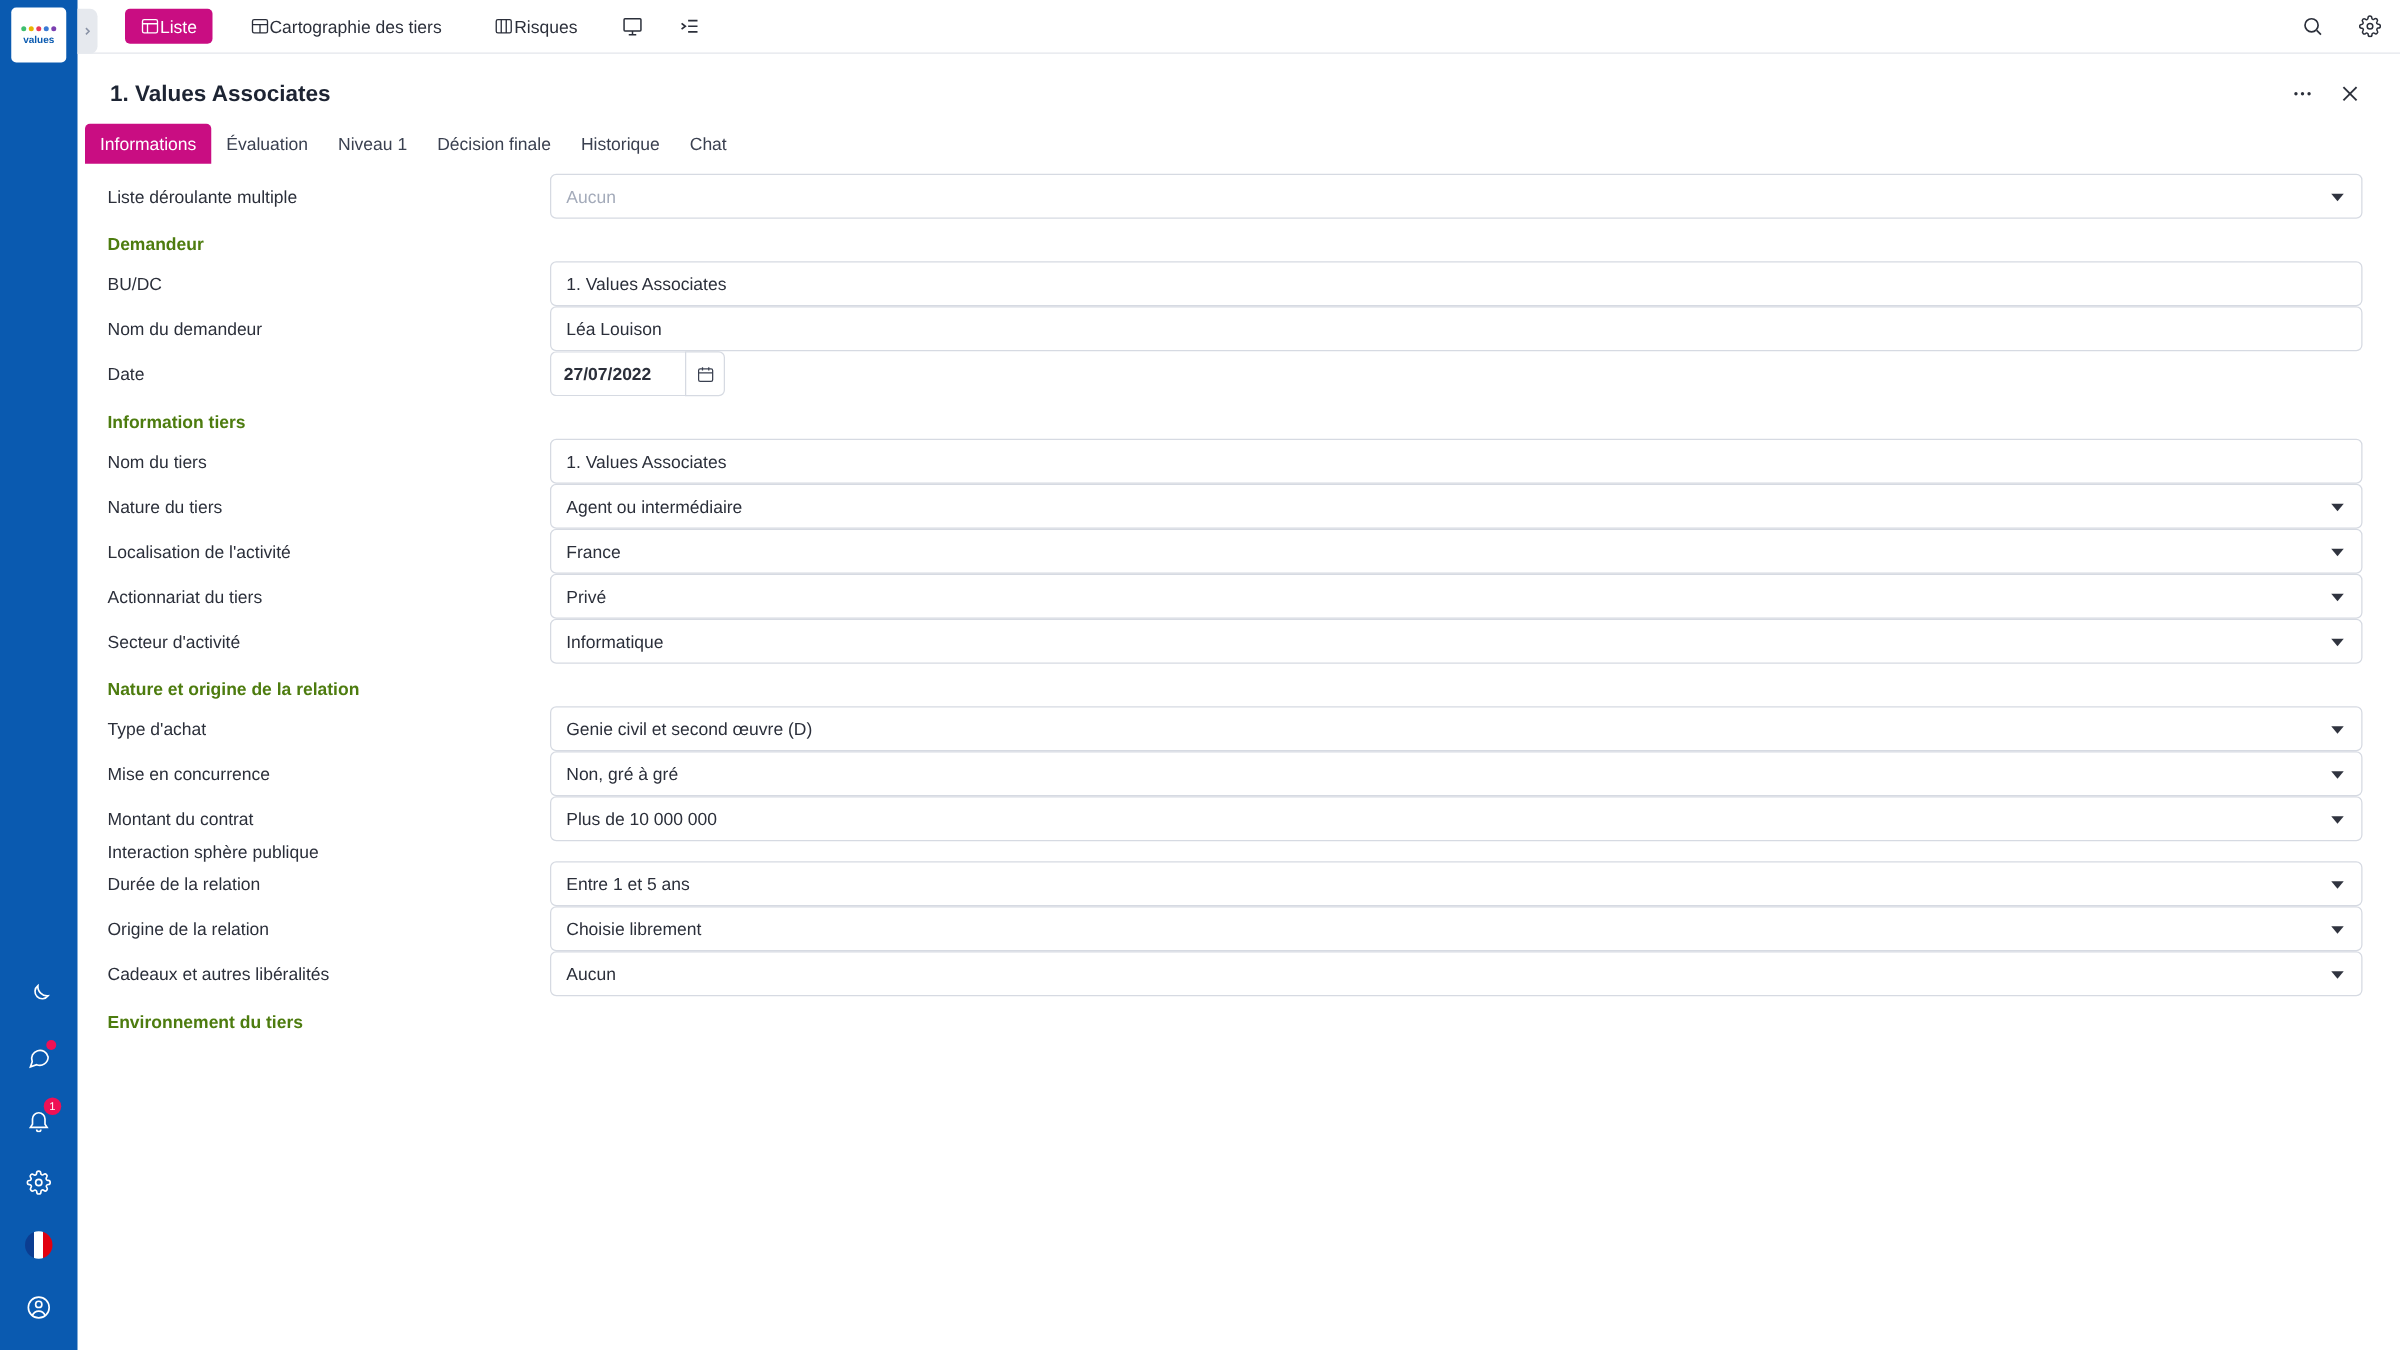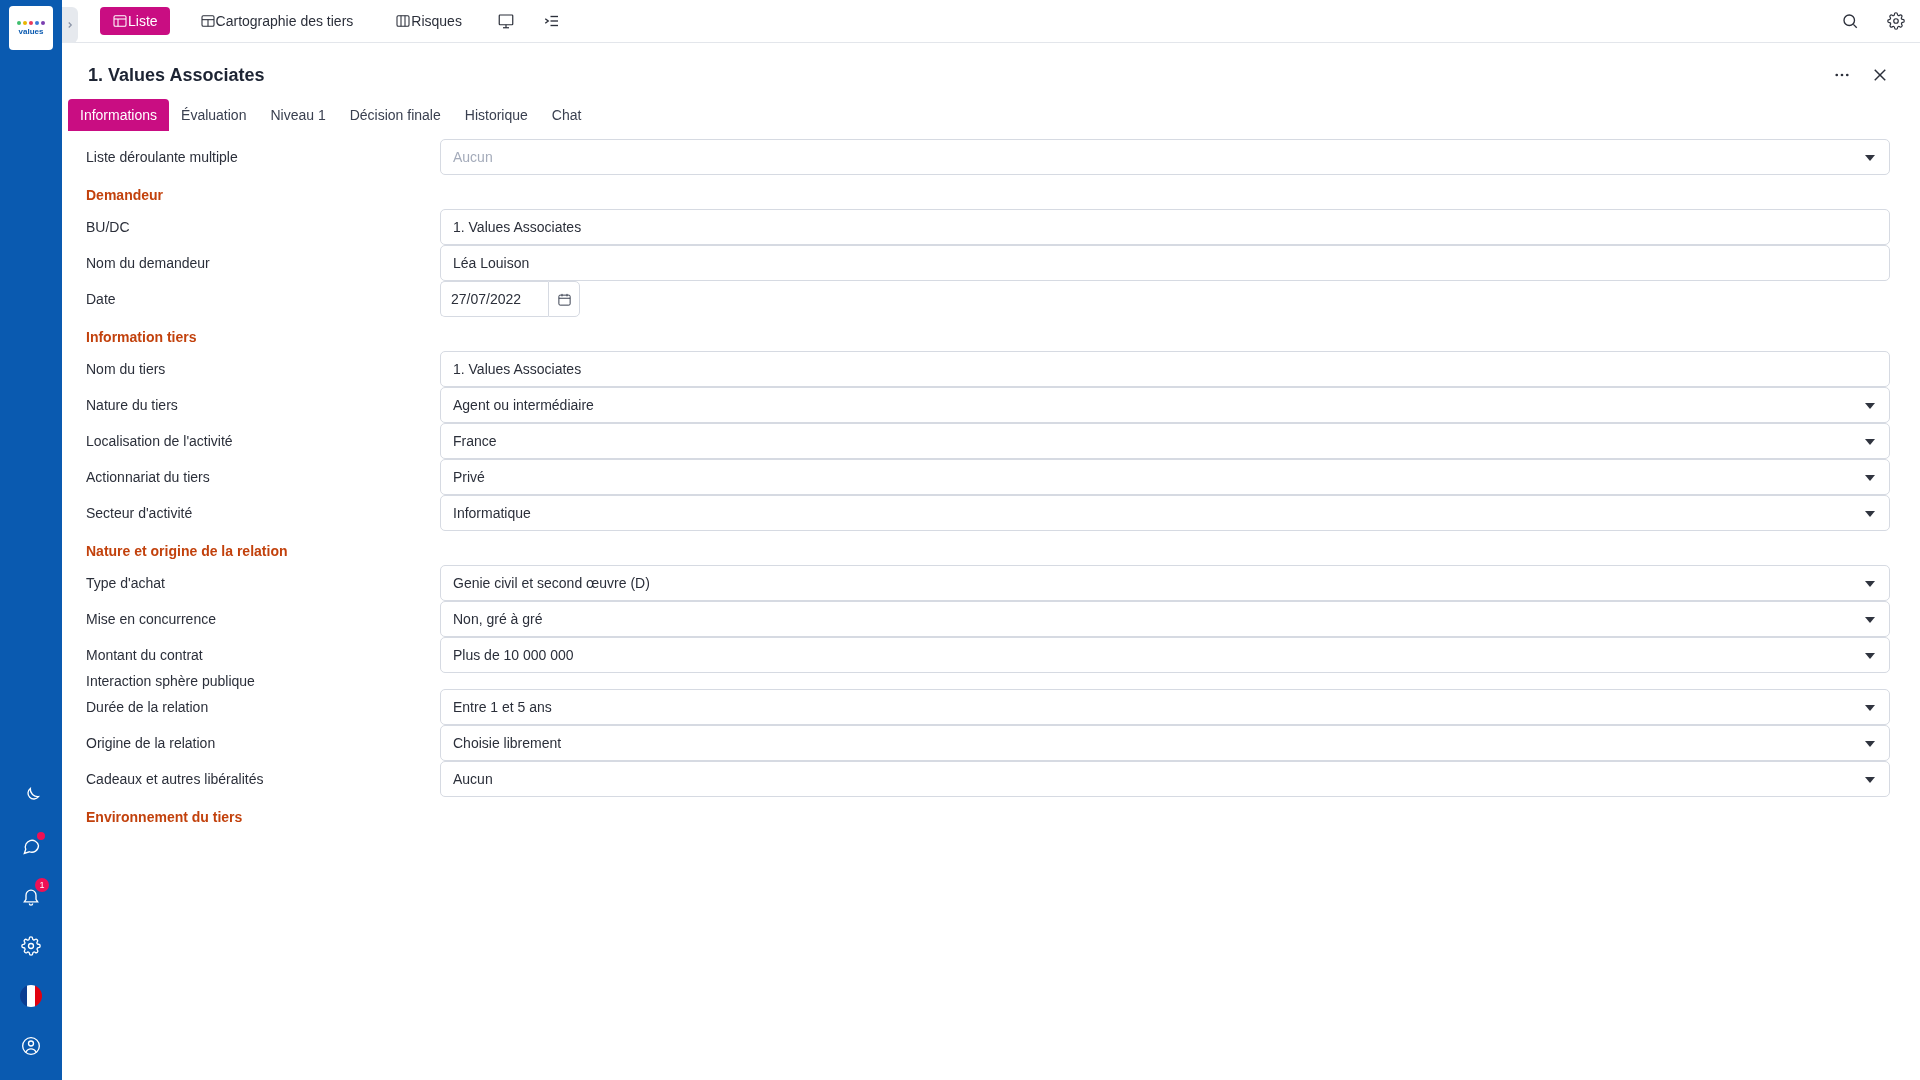--- a/index.html
+++ b/index.html
@@ -40,26 +40,26 @@
 
   
   .tabs { display:flex; padding:0 6px; gap:0; }
   .tab { padding:8px 12px; font-size:14px; color:#3a4050; cursor:pointer; border-radius:4px 4px 0 0; }
   .tab.active { background:#c90d82; color:#fff; }
 
   
   .body { flex:1; overflow-y:auto; padding:8px 30px 20px 18px; }
   .row { display:flex; align-items:center; }
   .label { width:360px; flex-shrink:0; font-size:14px; color:#2b2f3a; padding-left:6px; }
-  .section { font-size:14px; font-weight:700; color:#c2410c; padding:12px 0 6px 6px; }
+  .section { font-size:14px; font-weight:700; color:#4d7c0f; padding:12px 0 6px 6px; }
   .field { flex:1; }
   .input, .select { width:100%; height:36px; border:1px solid #d6dae2; border-radius:5px; padding:0 12px; font-size:14px; color:#2b2f3a; background:#fff; display:flex; align-items:center; position:relative; }
   .input.placeholder { color:#a4abba; }
   .select::after { content:''; position:absolute; right:14px; top:15px; width:0; height:0; border-left:5px solid transparent; border-right:5px solid transparent; border-top:6px solid #30343f; }
-  .date-wrap { display:inline-flex; align-items:center; gap:0; }
+  .date-wrap { display:inline-flex; align-items:center; gap:0;font-weight:bold; }
   .date-input { width:108px; height:36px; border:1px solid #d6dae2; border-radius:5px 0 0 5px; border-right:none; padding:0 10px; font-size:14px; display:flex; align-items:center; }
   .date-btn { width:32px; height:36px; border:1px solid #d6dae2; border-radius:0 5px 5px 0; display:flex; align-items:center; justify-content:center; cursor:pointer; }
   .date-btn svg { width:15px; height:15px; color:#3a4050; }
 </style>
 </head>
 <body>
 
 <div class="root">
 
   <div class="sidebar">

